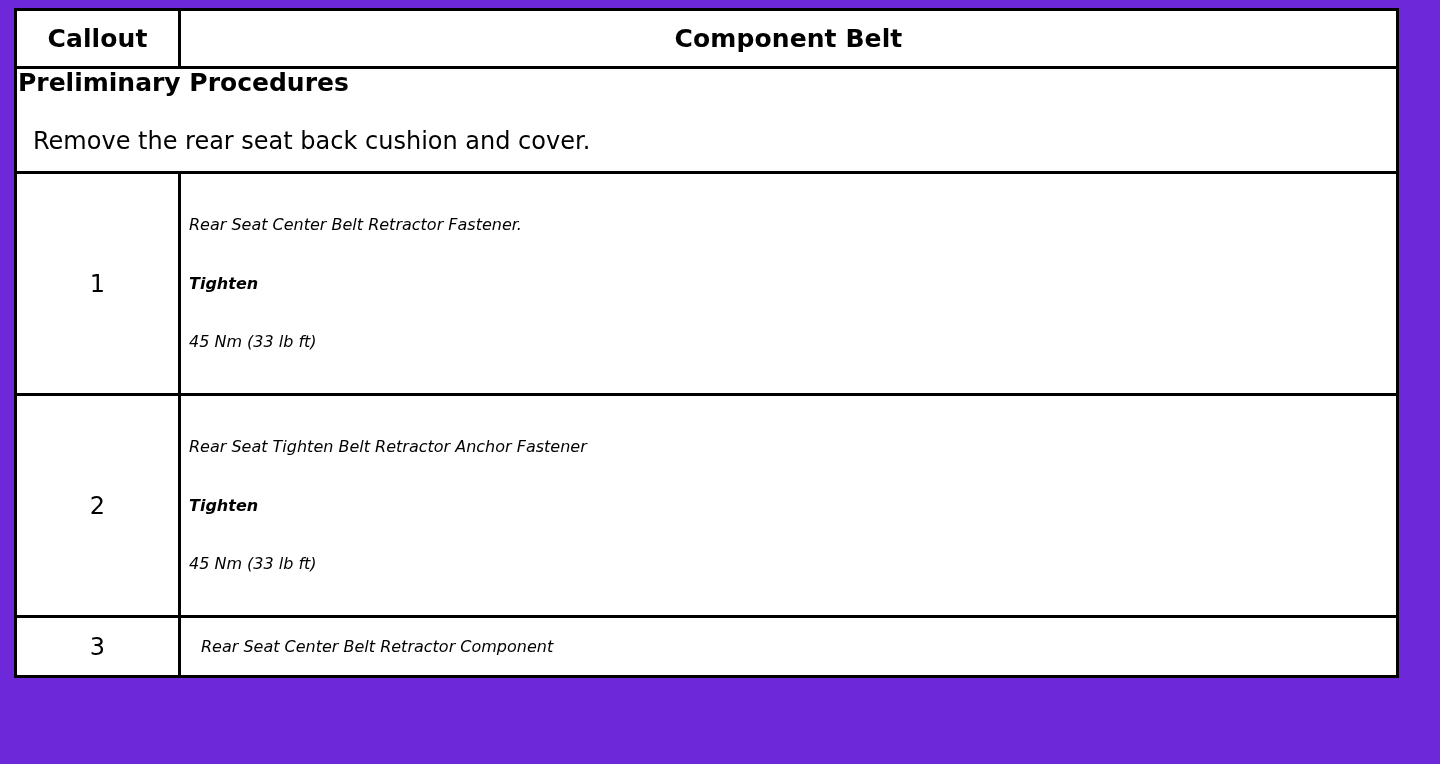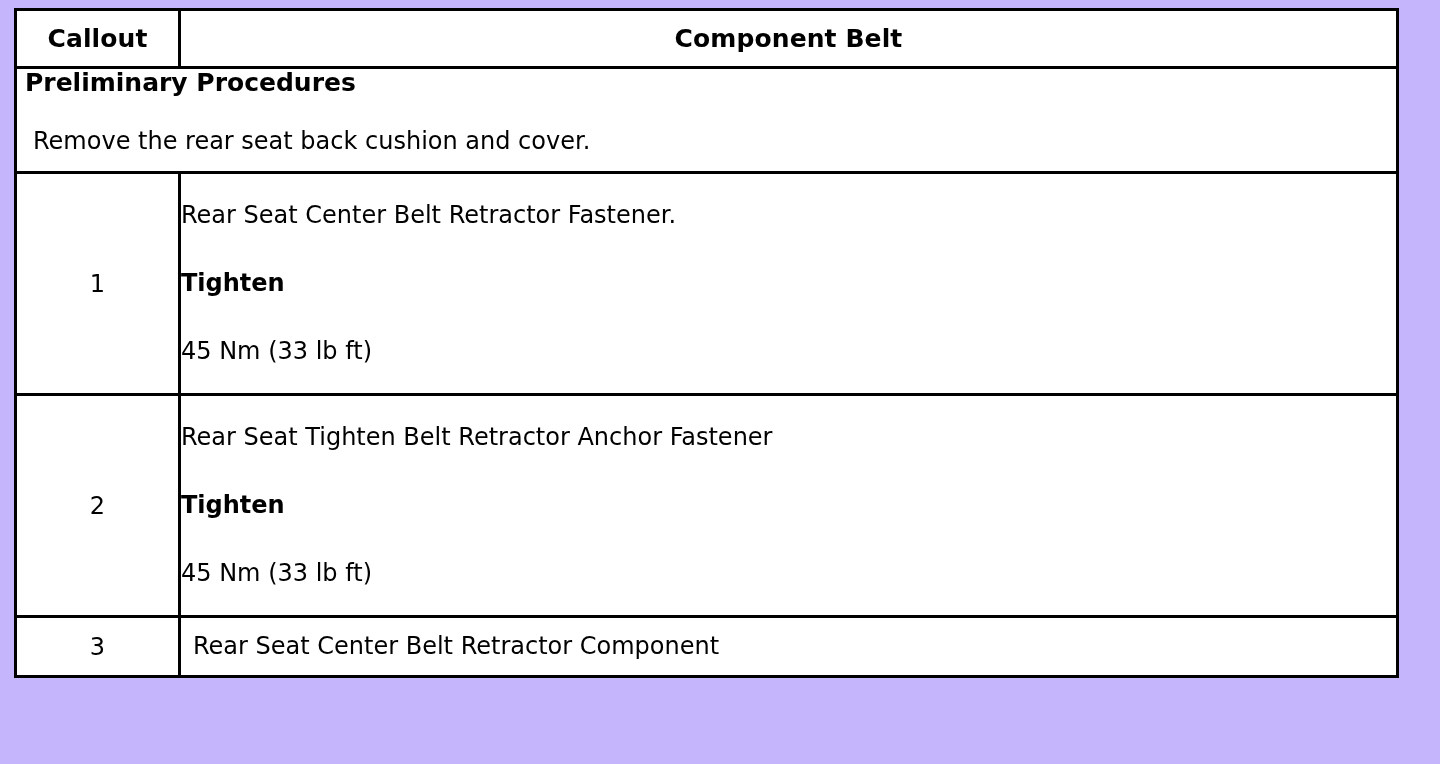--- a/index.html
+++ b/index.html
@@ -12,21 +12,21 @@
     height: 764px;
     font-family: "DejaVu Sans", sans-serif;
     color: #000000;
     overflow: hidden;
   }
 
   .page {
     position: relative;
     width: 1440px;
     height: 764px;
-    background: #c4b5fd;
+    background: #6d28d9;
   }
 
   
   .callout-table {
     position: absolute;
     left: 14px;
     top: 8px;
     width: 1385px;          
     border-collapse: collapse;
     table-layout: fixed;
@@ -61,21 +61,21 @@
   
   .prelim-cell {
     padding: 14px 0 22px 12px;
     text-align: left;
     vertical-align: top;
   }
   .prelim-title {
     font-weight: bold;
     font-size: 25px;
     line-height: 1.15;
-    margin: 0 0 30px 8px;
+    margin: 0 0 30px 1px;
   }
   .prelim-text {
     font-weight: normal;
     font-size: 24px;
     line-height: 1.15;
     margin: 16px;
   }
 
   
   .num-cell {
@@ -87,24 +87,25 @@
   .name-cell {
     text-align: left;
     vertical-align: top;
     padding: 14px 0 18px 12px;
   }
   .name-cell.single {
     vertical-align: middle;
     padding: 8px 0 8px 12px;
   }
   .line {
-    font-size: 24px;
+    font-size: 16px;
     line-height: 1.15;
-    margin: 0;
+    margin: 8px;
     white-space: nowrap;
+    font-style: italic;
   }
   .line + .line { margin-top: 40px; }
   .line.bold { font-weight: bold; }
 
   .row-tall   { height: 222px; }
   .row-short  { height: 60px; }
 </style>
 </head>
 <body>
 

